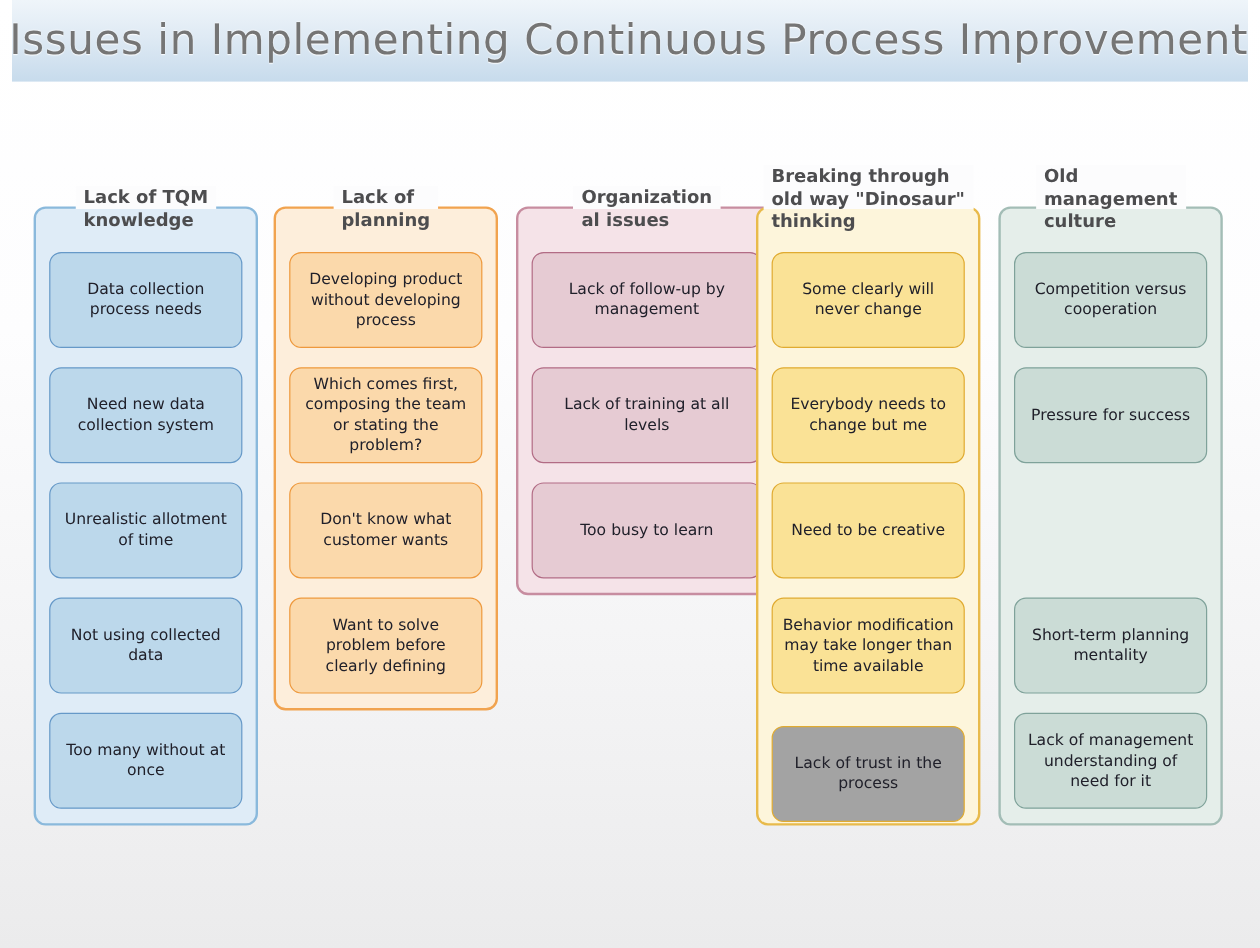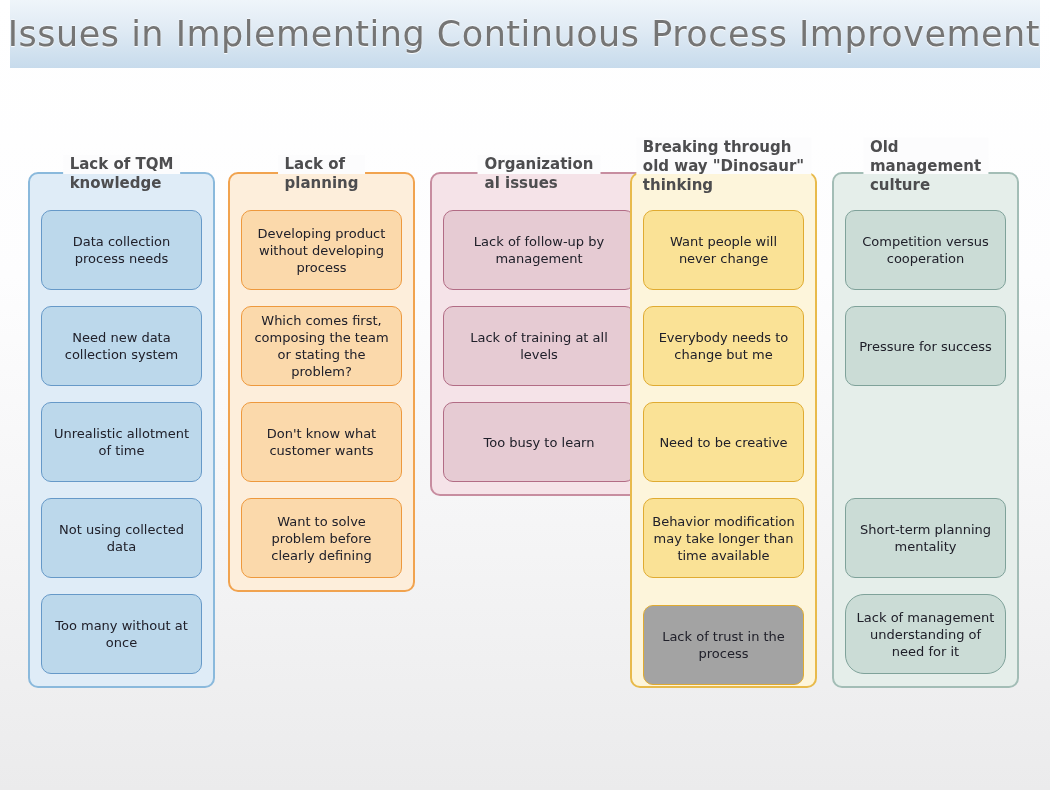--- a/index.html
+++ b/index.html
@@ -84,29 +84,29 @@
         <div class="col-header" style="transform: translate(-50%, -50%); background: linear-gradient(rgb(252, 252, 253) 50%, rgb(245, 227, 232) 50%);">Organization
 al issues</div>
         <div class="issue-box" style="top: 36px; background: rgb(230, 203, 211); border-color: rgb(178, 108, 133);">Lack of follow-up by management</div>
         <div class="issue-box" style="top: 132px; background: rgb(230, 203, 211); border-color: rgb(178, 108, 133);">Lack of training at all levels</div>
         <div class="issue-box" style="top: 228px; background: rgb(230, 203, 211); border-color: rgb(178, 108, 133);">Too busy to learn</div>
       </div>
       <div class="panel" style="left: 630px; top: 172px; width: 187px; height: 516px; background: rgb(253, 245, 219); border-color: rgb(232, 186, 75);">
         <div class="col-header" style="transform: translate(-50%, -64%); background: linear-gradient(rgb(252, 252, 253) 64%, rgb(253, 245, 219) 64%);">Breaking through
 old way "Dinosaur"
 thinking</div>
-        <div class="issue-box" style="top: 36px; background: rgb(250, 226, 150); border-color: rgb(224, 171, 49);">Want people will never change</div>
+        <div class="issue-box" style="top: 36px; background: rgb(250, 226, 150); border-color: rgb(224, 171, 49);">Some clearly will never change</div>
         <div class="issue-box" style="top: 132px; background: rgb(250, 226, 150); border-color: rgb(224, 171, 49);">Everybody needs to change but me</div>
         <div class="issue-box" style="top: 228px; background: rgb(250, 226, 150); border-color: rgb(224, 171, 49);">Need to be creative</div>
         <div class="issue-box" style="top: 324px; background: rgb(250, 226, 150); border-color: rgb(224, 171, 49);">Behavior modification may take longer than time available</div>
         <div class="issue-box" style="top: 420px; background: #a3a3a3; border-color: rgb(224, 171, 49); margin-top: 11px;">Lack of trust in the process</div>
       </div>
       <div class="panel" style="left: 832px; top: 172px; width: 187px; height: 516px; background: rgb(229, 238, 234); border-color: rgb(163, 189, 182);">
         <div class="col-header" style="transform: translate(-50%, -64%); background: linear-gradient(rgb(252, 252, 253) 64%, rgb(229, 238, 234) 64%);">Old
 management
 culture</div>
         <div class="issue-box" style="top: 36px; background: rgb(203, 220, 214); border-color: rgb(127, 162, 154);">Competition versus cooperation</div>
         <div class="issue-box" style="top: 132px; background: rgb(203, 220, 214); border-color: rgb(127, 162, 154);">Pressure for success</div>
         <div class="issue-box" style="top: 324px; background: rgb(203, 220, 214); border-color: rgb(127, 162, 154);">Short-term planning mentality</div>
-        <div class="issue-box" style="top: 420px; background: rgb(203, 220, 214); border-color: rgb(127, 162, 154); border-radius: 19px;">Lack of management understanding of need for it</div>
+        <div class="issue-box" style="top: 420px; background: rgb(203, 220, 214); border-color: rgb(127, 162, 154);">Lack of management understanding of need for it</div>
       </div>
     </div>
 </div>
 
 </body></html>

